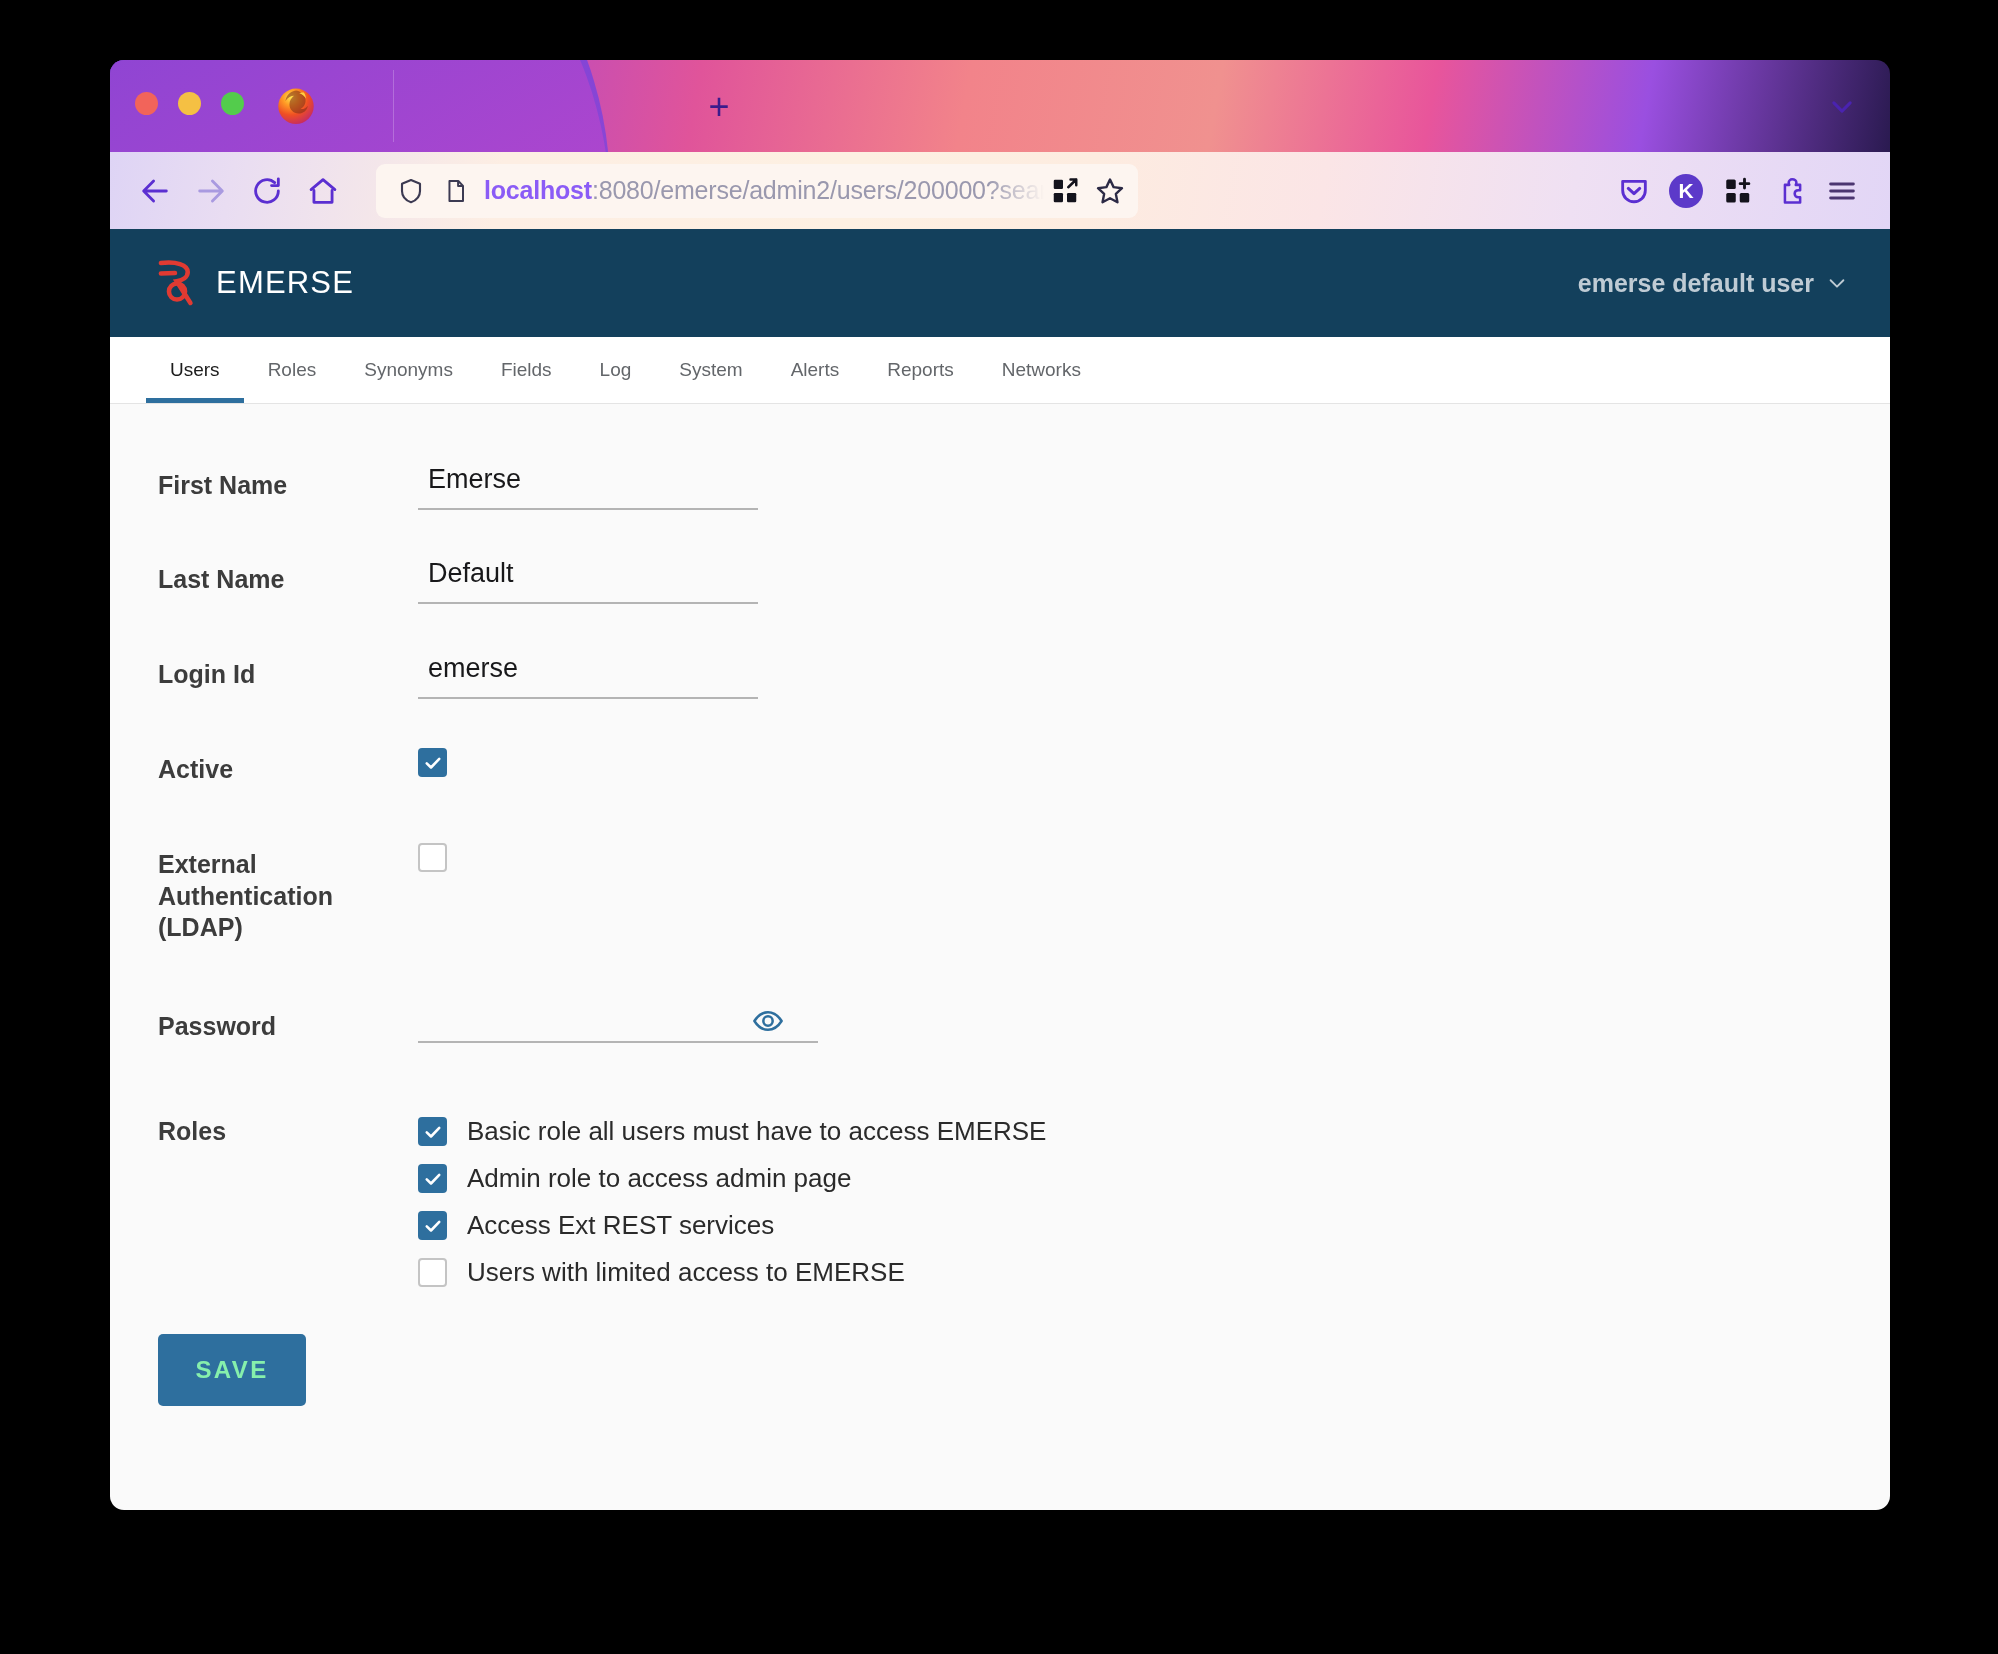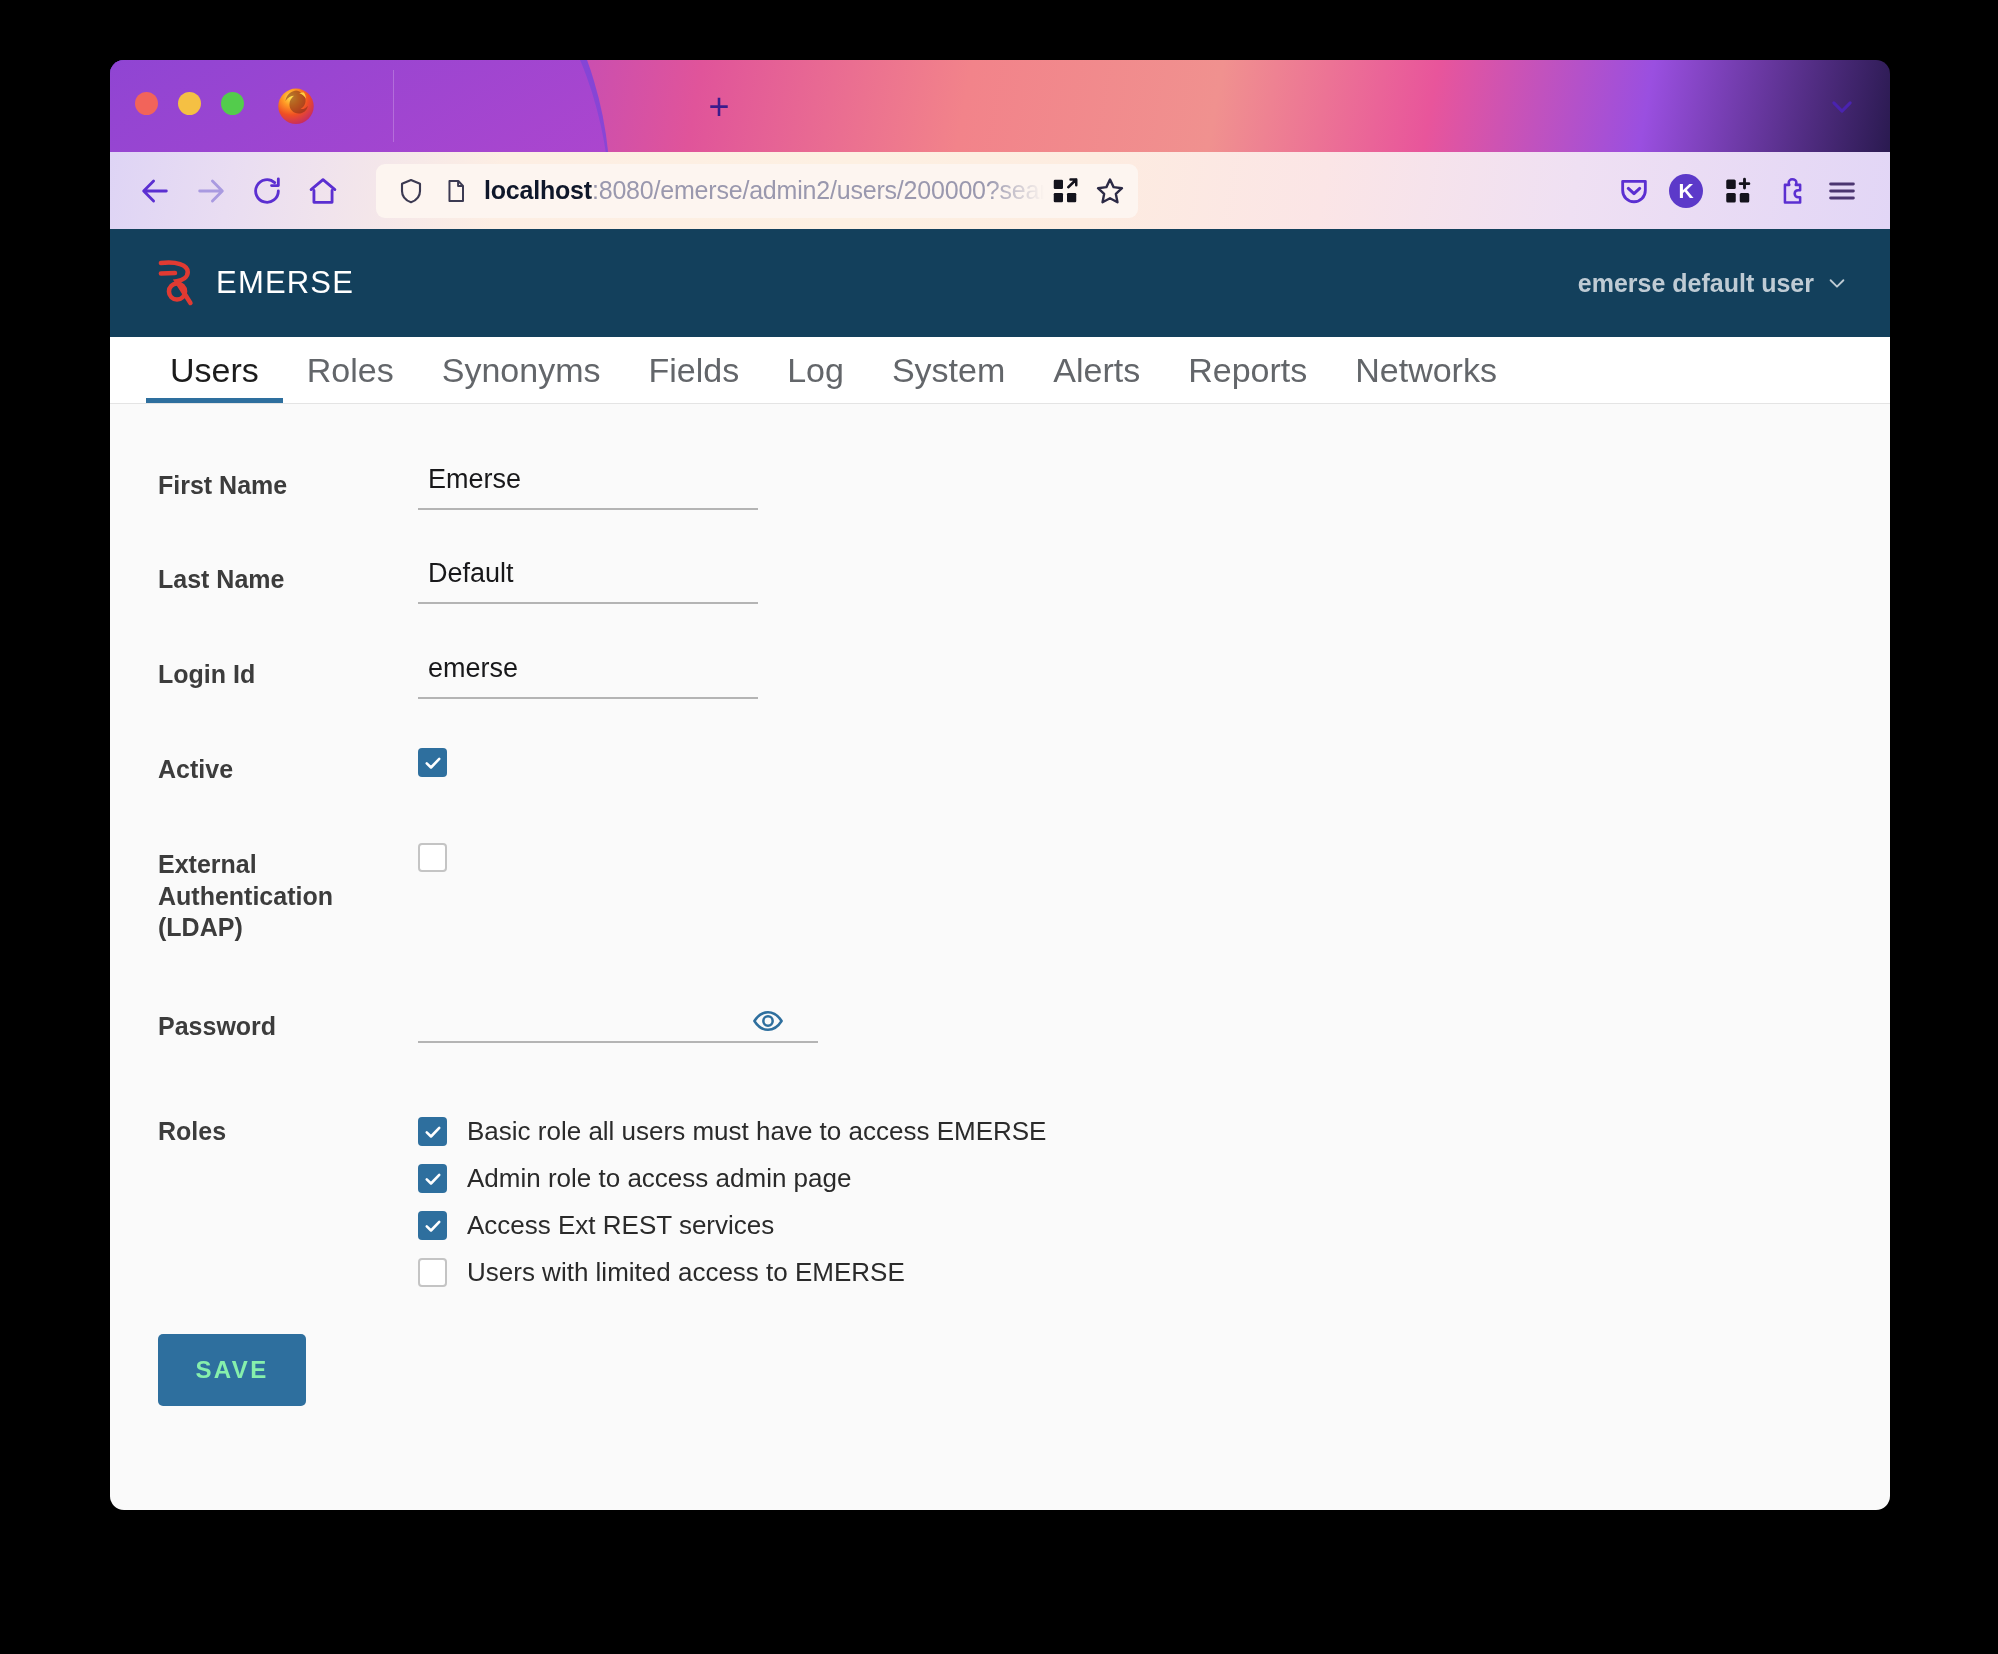--- a/index.html
+++ b/index.html
@@ -144,21 +144,21 @@
   #url-text {
     flex: 1 1 auto;
     margin-left: 14px;
     font-size: 25px;
     color: #9a98ae;
     white-space: nowrap; overflow: hidden;
     letter-spacing: -0.2px;
     -webkit-mask-image: linear-gradient(to right, #000 0%, #000 89%, transparent 99%);
             mask-image: linear-gradient(to right, #000 0%, #000 89%, transparent 99%);
   }
-  #url-text b { color: #0f172a; font-weight: 700; }
+  #url-text b { color: #8b5cf6; font-weight: 700; }
   .urlbar-icon { flex: 0 0 auto; display: flex; align-items: center; }
   #nav-right { display: flex; align-items: center; margin-left: auto; flex: 0 0 auto; }
   .toolicon {
     width: 52px; height: 46px;
     display: flex; align-items: center; justify-content: center;
   }
   #kagi-badge {
     width: 34px; height: 34px; border-radius: 50%;
     background: #5c39c9; color:#fff;
     display: flex; align-items: center; justify-content: center;
@@ -196,21 +196,21 @@
   #tabnav {
     height: 67px;
     background: #ffffff;
     border-bottom: 1px solid #e4e4e4;
     display: flex; align-items: stretch;
     padding-left: 36px;
   }
   .navtab {
     display: flex; align-items: center;
     padding: 0 24px;
-    font-size: 34px;
+    font-size: 19px;
     color: #63666a;
     position: relative;
     text-align: right;
   }
   .navtab.active { color: #1c1c1c; }
   .navtab.active::after {
     content: "";
     position: absolute;
     left: 0; right: 0; bottom: 0;
     height: 5px;

